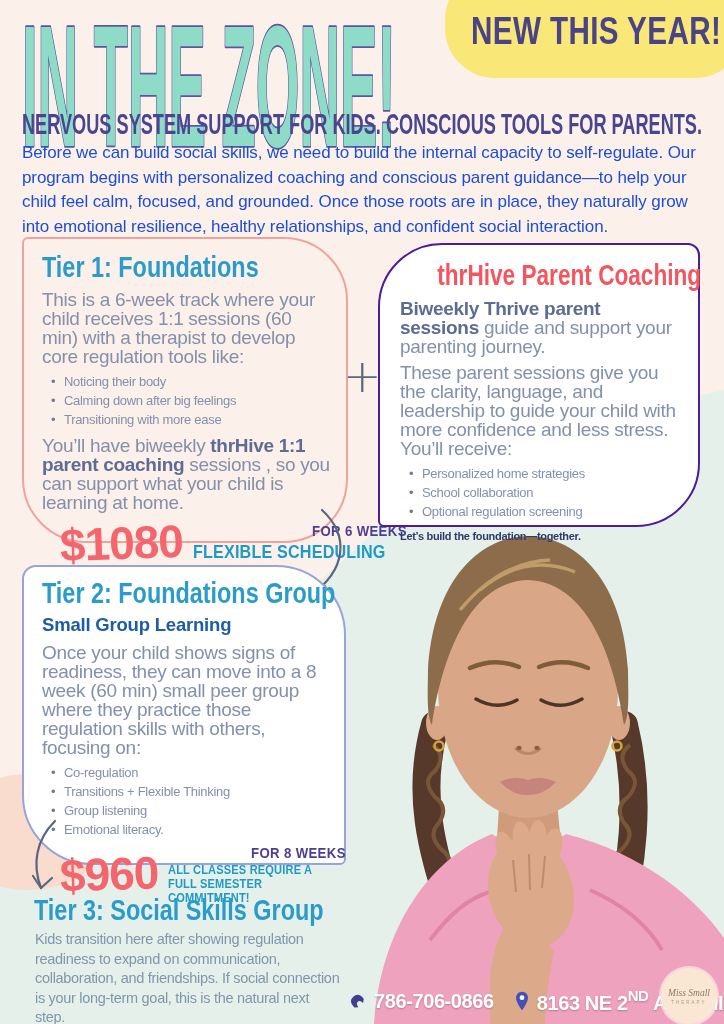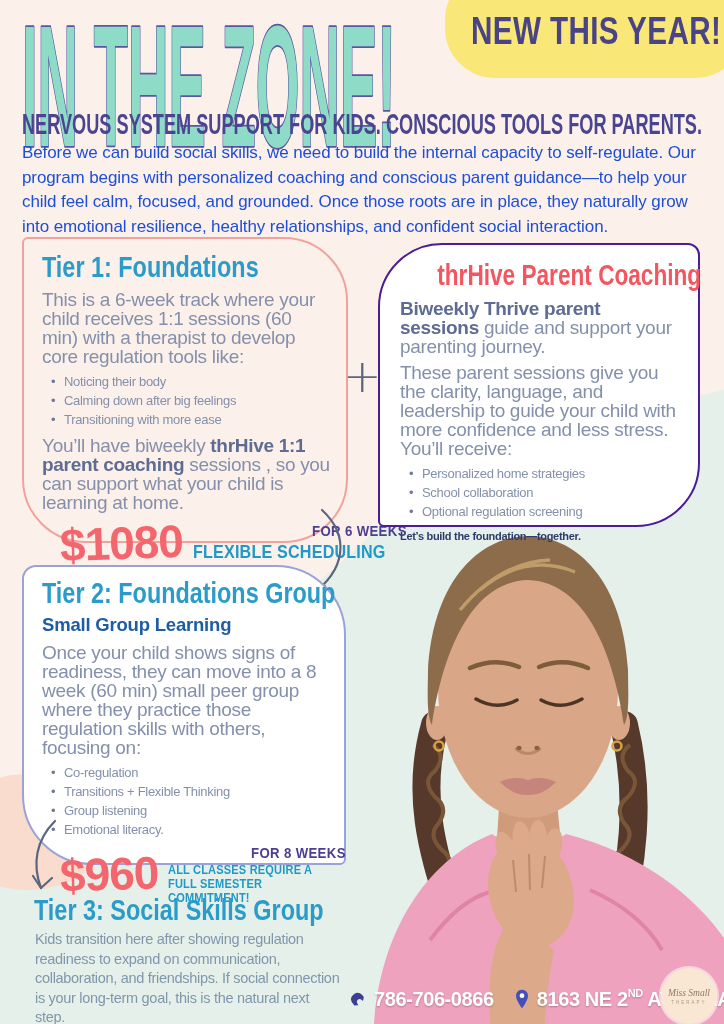--- a/index.html
+++ b/index.html
@@ -113,21 +113,21 @@
     position:absolute;left:35px;top:930px;width:306px;
     font-size:14.5px;line-height:19.5px;color:#8096ab;letter-spacing:-0.3px;
   }
 
   
   .footer{
     position:absolute;left:348px;top:987px;display:flex;align-items:center;gap:7px;
     color:#ffffff;font-weight:bold;font-size:20px;letter-spacing:-0.4px;white-space:nowrap;
     text-shadow:0 1px 2px rgba(0,0,0,0.25);
   }
-  .footer sup{font-size:11px;vertical-align:9px;}
+  .footer sup{font-size:15px;vertical-align:9px;}
   .footer .gap{width:6px;}
 
   .logo{
     position:absolute;left:661px;top:968px;width:56px;height:56px;border-radius:50%;
     background:#f9e6d3;display:flex;flex-direction:column;align-items:center;justify-content:center;
     box-shadow:0 0 0 2px rgba(255,255,255,0.55);
   }
   .logo-name{
     font-family:"Liberation Serif",serif;font-style:italic;font-size:9.5px;color:#8d7b68;line-height:10px;
   }

